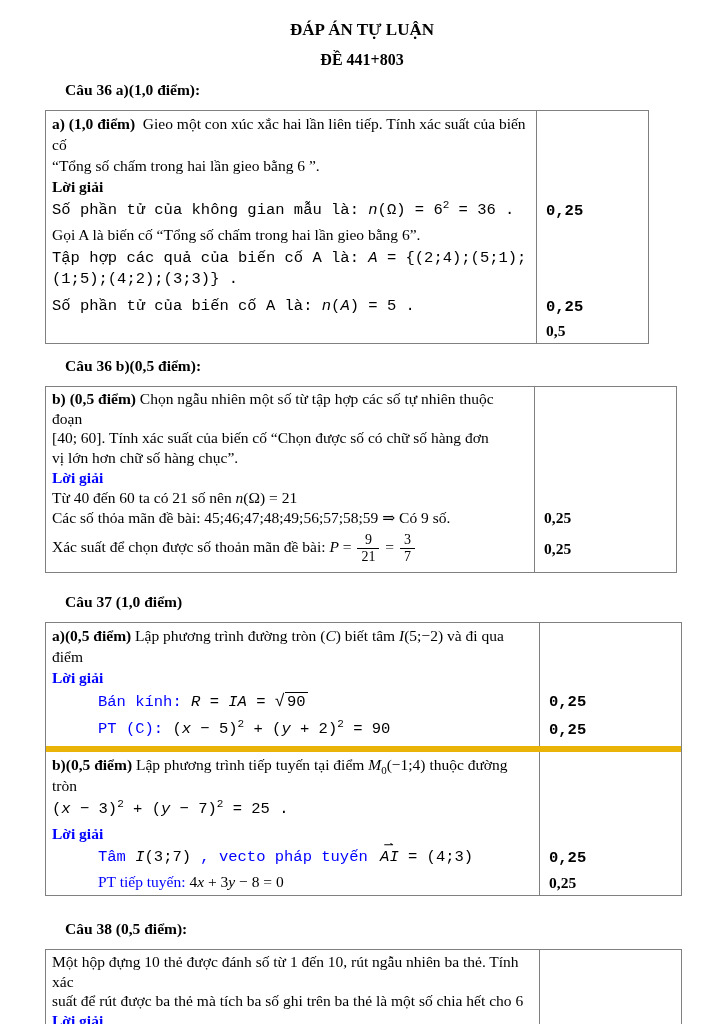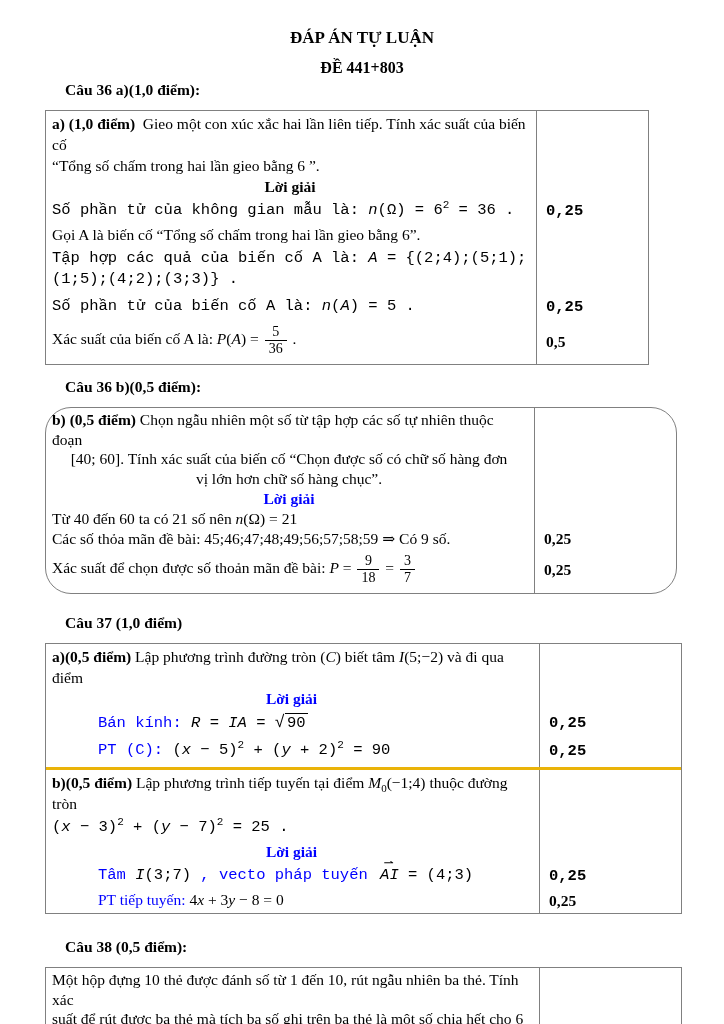--- a/index.html
+++ b/index.html
@@ -1,40 +1,40 @@
 <!DOCTYPE html>
 <html><head>
 <meta charset="utf-8">
 <style>
   html,body{margin:0;padding:0;}
   body{
     width:724px;height:1024px;overflow:hidden;background:#ffffff;color:#000;
     font-family:"Liberation Serif","DejaVu Serif",serif;font-size:15.5px;
   }
-  .page{padding:28px 0 0 45px;position:relative;width:679px;height:996px;}
+  .page{padding:20px 0 0 45px;position:relative;width:679px;height:996px;}
   .doc-title{text-align:center;font-weight:bold;font-size:17px;width:634px;}
   .doc-subtitle{text-align:center;font-weight:bold;font-size:16px;width:634px;margin-top:11px;}
   .q-heading{font-weight:bold;font-size:15.5px;margin-left:20px;}
-  .h-s0{margin-top:4px;}
+  .h-s0{margin-top:12px;}
   .h-s1{margin-top:13px;}
   .h-s2{margin-top:20px;}
   .h-s3{margin-top:24px;}
   .q-table{position:relative;border:1px solid #808080;margin-top:11px;box-sizing:border-box;background:#fff;}
   .vline{position:absolute;top:0;bottom:0;width:1px;background:#808080;}
   .t-row{position:relative;padding:2px 0 3px 0;}
-  .t-row + .t-row{border-top:3px solid #eab308;}
+  .t-row + .t-row{border-top:6px solid #eab308;}
   .line{position:relative;box-sizing:border-box;padding:0 8px 0 6px;line-height:21px;min-height:20px;}
-  .center{text-align:center;}
+  .center{}
   .indent{padding-left:52px;}
   .ml{padding-top:3px;padding-bottom:3px;font-family:Liberation Mono, monospace;}
   .frl{padding-top:4px;padding-bottom:4px;}
   .score{position:absolute;top:50%;transform:translateY(-50%);font-weight:bold;white-space:nowrap;}
   
   .tbl1{width:604px;}  .tbl1 .vline{left:490px;} .tbl1 .line{width:490px;} .tbl1 .score{left:500px;}
-  .tbl2{width:632px;border-radius:26px;}  .tbl2 .vline{left:488px;} .tbl2 .line{width:488px;line-height:19.5px;} .tbl2 .score{left:498px;}
+  .tbl2{width:632px;}  .tbl2 .vline{left:488px;} .tbl2 .line{width:488px;line-height:19.5px;} .tbl2 .score{left:498px;}
   .tbl3{width:637px;}  .tbl3 .vline{left:493px;} .tbl3 .line{width:493px;} .tbl3 .score{left:503px;}
   .tbl4{width:637px;}  .tbl4 .vline{left:493px;} .tbl4 .line{width:493px;line-height:19.5px;}
   
   b,.bb{font-weight:bold;}
   .blue,.bb{color:#0000FF;}
   i.mv{font-style:italic;}
   sup{font-size:11px;vertical-align:super;line-height:0;}
   sub{font-size:11px;vertical-align:sub;line-height:0;}
   .frac{display:inline-block;vertical-align:middle;text-align:center;margin:0 2px;}
   .frac .num{display:block;font-size:14px;line-height:16px;padding:0 4px;border-bottom:1px solid #000;}
@@ -57,35 +57,35 @@
   <div class="q-table tbl1">
     <div class="vline"></div>
     <div class="t-row">
       <div class="line"><b>a) (1,0 điểm)</b>&nbsp; Gieo một con xúc xắc hai lần liên tiếp. Tính xác suất của biến cố</div>
       <div class="line">“Tổng số chấm trong hai lần gieo bằng 6 ”.</div>
       <div class="line center"><b>Lời giải</b></div>
       <div class="line ml"><span>Số phần tử của không gian mẫu là: <i class="mv">n</i>(Ω) = 6<sup>2</sup> = 36 .</span><span class="score">0,25</span></div>
       <div class="line">Gọi A là biến cố “Tổng số chấm trong hai lần gieo bằng 6”.</div>
       <div class="line ml">Tập hợp các quả của biến cố A là: <i class="mv">A</i> = {(2;4);(5;1);(1;5);(4;2);(3;3)} .</div>
       <div class="line ml"><span>Số phần tử của biến cố A là: <i class="mv">n</i>(<i class="mv">A</i>) = 5 .</span><span class="score">0,25</span></div>
-      <div class="line frl"><span>Xác suất của biến cố A là: <i class="mv">P</i>(<i class="mv">A</i>) = <span class="frac"><span class="num">5</span><span class="den">36</span></span> .</span><span class="score">0,5</span></div>
+      <div class="line frl"><span class="score">0,5</span></div>
     </div>
   </div>
 
   <div class="q-heading h-s1">Câu 36 b)(0,5 điểm):</div>
   <div class="q-table tbl2">
     <div class="vline"></div>
     <div class="t-row">
       <div class="line"><b>b) (0,5 điểm)</b> Chọn ngẫu nhiên một số từ tập hợp các số tự nhiên thuộc đoạn</div>
       <div class="line center">[40; 60]. Tính xác suất của biến cố “Chọn được số có chữ số hàng đơn</div>
       <div class="line center">vị lớn hơn chữ số hàng chục”.</div>
       <div class="line center"><span class="bb">Lời giải</span></div>
       <div class="line">Từ 40 đến 60 ta có 21 số nên <i class="mv">n</i>(Ω) = 21</div>
       <div class="line"><span>Các số thỏa mãn đề bài: 45;46;47;48;49;56;57;58;59 ⇒ Có 9 số.</span><span class="score">0,25</span></div>
-      <div class="line frl"><span>Xác suất để chọn được số thoản mãn đề bài: <i class="mv">P</i> = <span class="frac"><span class="num">9</span><span class="den">18</span></span> = <span class="frac"><span class="num">3</span><span class="den">7</span></span></span><span class="score">0,25</span></div>
+      <div class="line frl"><span>Xác suất để chọn được số thoản mãn đề bài: <i class="mv">P</i> = <span class="frac"><span class="num">9</span><span class="den">21</span></span> = <span class="frac"><span class="num">3</span><span class="den">7</span></span></span><span class="score">0,25</span></div>
     </div>
   </div>
 
   <div class="q-heading h-s2">Câu 37 (1,0 điểm)</div>
   <div class="q-table tbl3">
     <div class="vline"></div>
     <div class="t-row">
       <div class="line"><b>a)(0,5 điểm)</b> Lập phương trình đường tròn (<i class="mv">C</i>) biết tâm <i class="mv">I</i>(5;−2) và đi qua điểm</div>
       <div class="line center"><span class="bb">Lời giải</span></div>
       <div class="line ml indent"><span><span class="blue">Bán kính: </span><i class="mv">R</i> = <i class="mv">IA</i> = <span class="sqrt"><span class="rad">√</span><span class="radand">90</span></span></span><span class="score">0,25</span></div>

